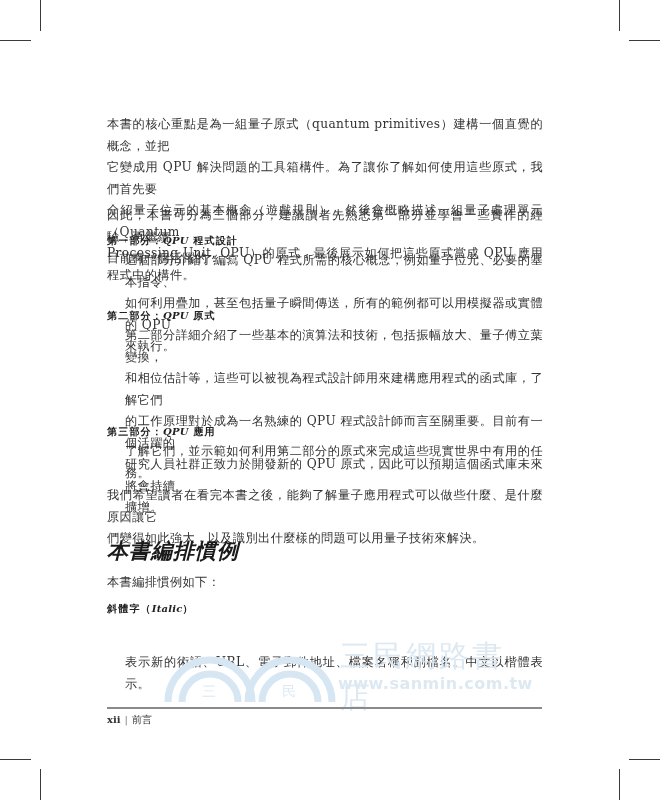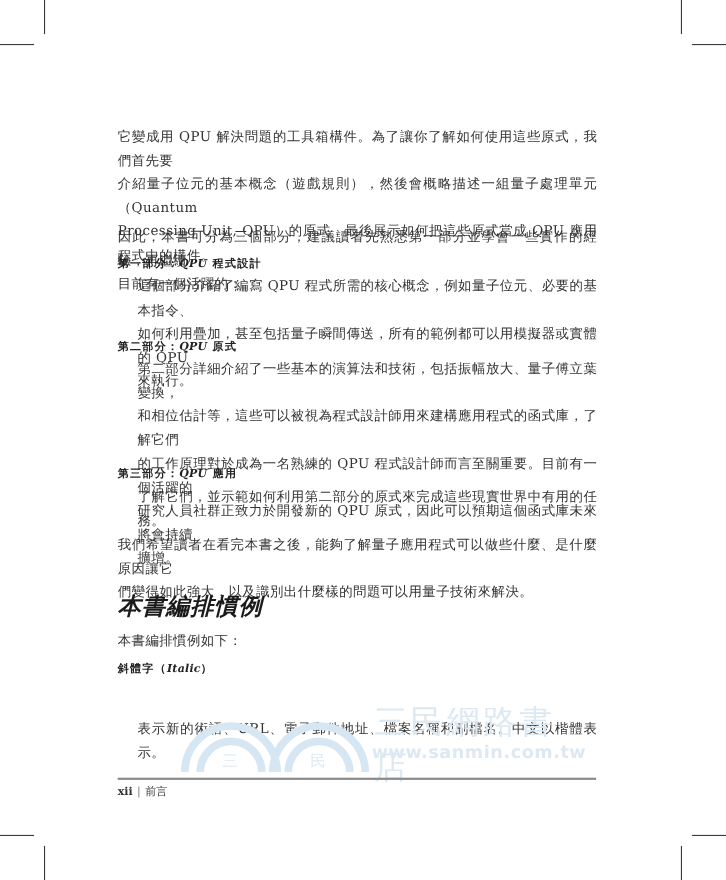--- a/index.html
+++ b/index.html
@@ -33,20 +33,21 @@
 <div class="crop" style="left:619px;top:0;width:1px;height:31px;"></div>
 <div class="crop" style="left:629px;top:40px;width:31px;height:1px;"></div>
 <div class="crop" style="left:0;top:759px;width:31px;height:1px;"></div>
 <div class="crop" style="left:40px;top:769px;width:1px;height:31px;"></div>
 <div class="crop" style="left:629px;top:759px;width:31px;height:1px;"></div>
 <div class="crop" style="left:619px;top:769px;width:1px;height:31px;"></div>
 
 <div class="page">
 
   <div class="p" style="top:114px;">
+    <div>本書的核心重點是為一組量子原式（quantum primitives）建構一個直覺的概念，並把</div>
     <div>它變成用 QPU 解決問題的工具箱構件。為了讓你了解如何使用這些原式，我們首先要</div>
     <div>介紹量子位元的基本概念（遊戲規則），然後會概略描述一組量子處理單元（Quantum</div>
     <div>Processing Unit, QPU）的原式，最後展示如何把這些原式當成 QPU 應用程式中的構件。</div>
   </div>
 
   <div class="p" style="top:205px;">
     <div>因此，本書可分為三個部分，建議讀者先熟悉第一部分並學會一些實作的經驗，再繼續</div>
     <div>目前有一個活躍的：</div>
   </div>
 

